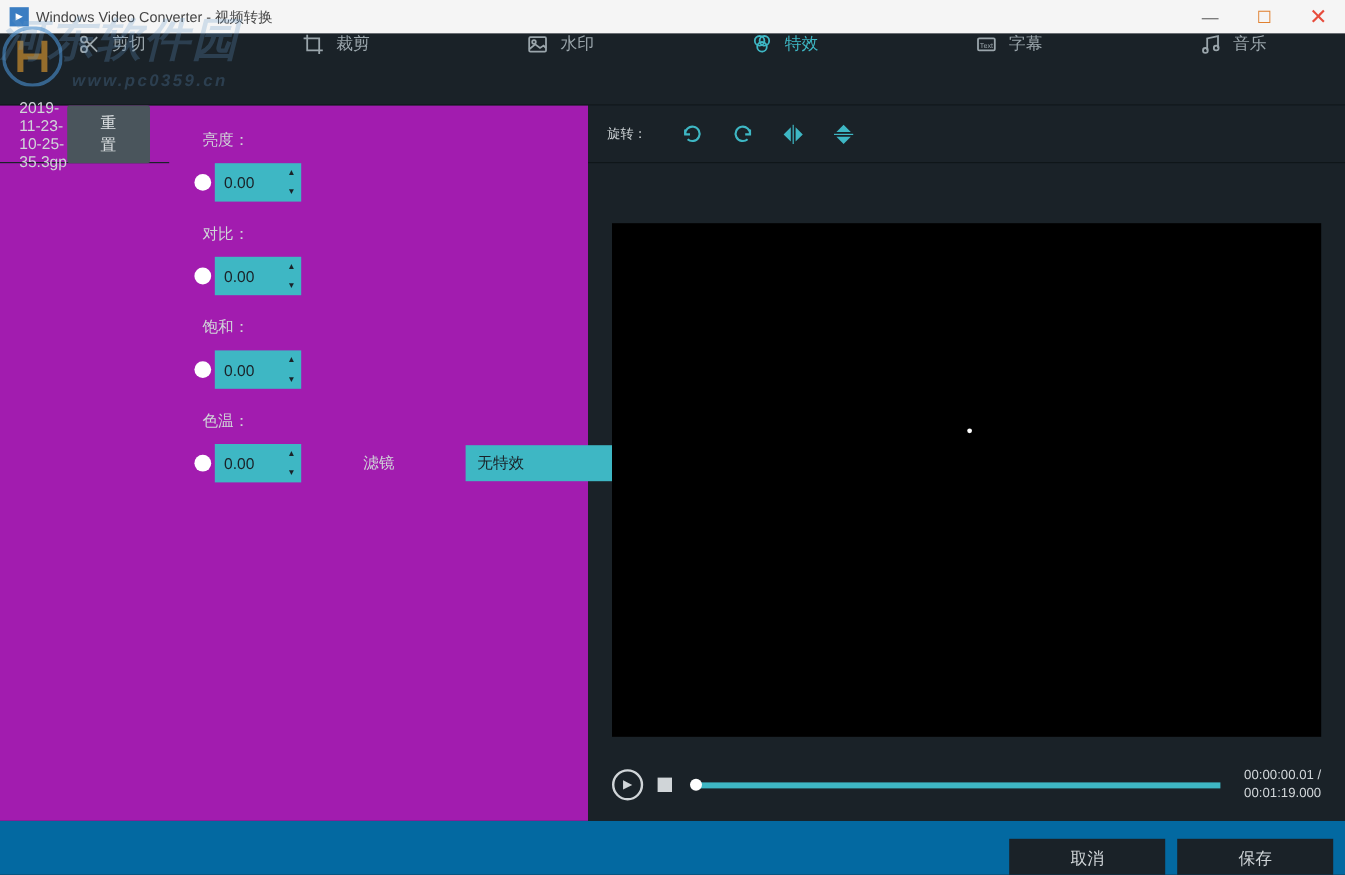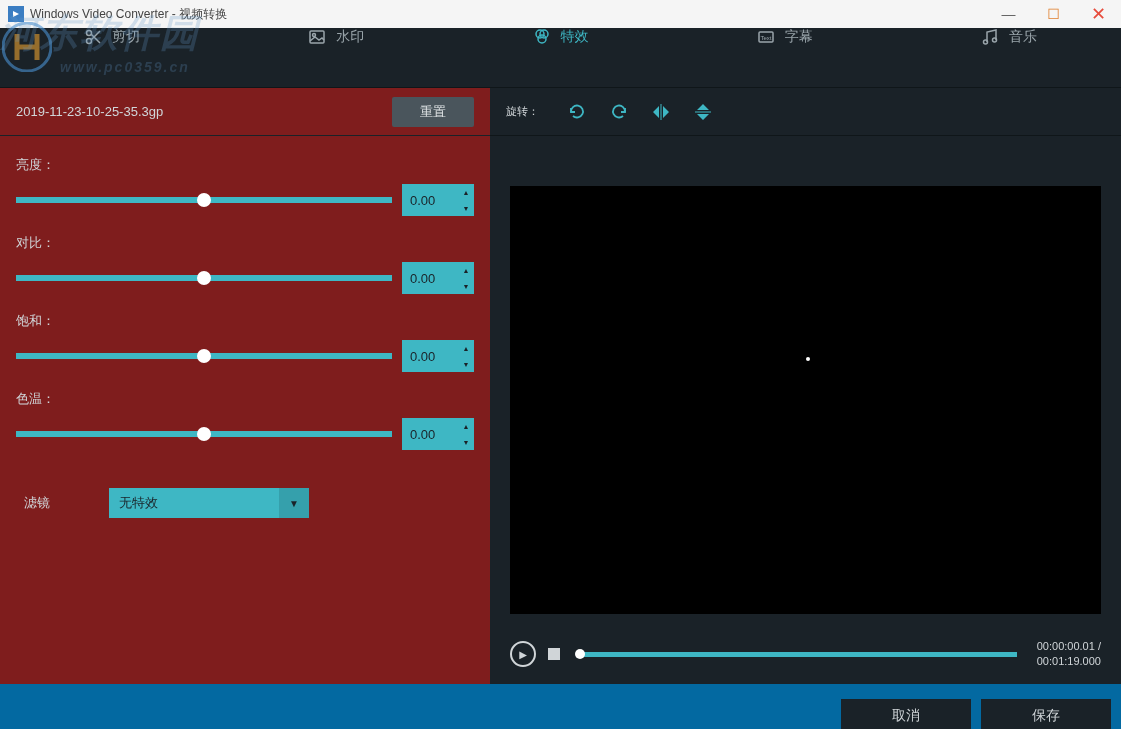--- a/index.html
+++ b/index.html
@@ -12,21 +12,21 @@
 .titlebar-btn { width: 45px; display: flex; align-items: center; justify-content: center; font-size: 14px; color: #666; cursor: pointer; }
 .titlebar-btn.close { color: #e74c3c; font-size: 18px; }
 .titlebar-btn.max { color: #e08030; }
 
 .tabs { height: 60px; background: #1a2228; display: flex; border-bottom: 1px solid #0f1619; }
 .tab { flex: 1; display: flex; align-items: flex-start; justify-content: center; gap: 10px; font-size: 14px; color: #9aa5ab; cursor: pointer; }
 .tab.active { color: #3eb7c4; }
 .tab-icon { width: 18px; height: 18px; display: flex; align-items: center; justify-content: center; }
 
 .main { display: flex; height: 596px; }
-.left-panel { width: 490px; background: #7f1d1d; padding: 0; display: flex; flex-direction: column; }
+.left-panel { width: 490px; background: #a21caf; padding: 0; display: flex; flex-direction: row; gap: 12px; }
 .file-row { height: 48px; display: flex; align-items: center; padding: 0 16px; border-bottom: 1px solid #1a2228; }
 .file-name { flex: 1; color: #d0d5d8; font-size: 13px; }
 .reset-btn { background: #4a555c; color: #e0e4e6; border: none; padding: 6px 28px; font-size: 13px; cursor: pointer; border-radius: 2px; }
 
 .sliders { padding: 20px 16px 10px 16px; }
 .slider-group { margin-bottom: 18px; }
 .slider-label { color: #d0d5d8; font-size: 13px; margin-bottom: 10px; display: block; }
 .slider-row { display: flex; align-items: center; gap: 10px; }
 .slider-track { flex: 1; height: 6px; background: #3eb7c4; position: relative; cursor: pointer; }
 .slider-thumb { position: absolute; width: 14px; height: 14px; background: #fff; border-radius: 50%; top: 50%; left: 50%; transform: translate(-50%, -50%); cursor: grab; }
@@ -100,20 +100,28 @@
           <circle cx="5" cy="5" r="2.5"></circle>
           <circle cx="5" cy="13" r="2.5"></circle>
           <path d="M7 6 L16 15 M7 12 L16 3"></path>
         </svg>
       </span>
     <span>剪切</span>
   </div>
   <div class="tab">
     <span class="tab-icon">
         <svg width="18" height="18" viewBox="0 0 18 18" fill="none" stroke="#9aa5ab" stroke-width="1.5">
+          <path d="M4 1 L4 14 L17 14 M1 4 L14 4 L14 17"></path>
+        </svg>
+      </span>
+    <span>裁剪</span>
+  </div>
+  <div class="tab">
+    <span class="tab-icon">
+        <svg width="18" height="18" viewBox="0 0 18 18" fill="none" stroke="#9aa5ab" stroke-width="1.5">
           <rect x="2" y="3" width="14" height="12" rx="1"></rect>
           <circle cx="6" cy="7" r="1.5"></circle>
           <path d="M2 13 L7 9 L11 12 L14 10 L16 12"></path>
         </svg>
       </span>
     <span>水印</span>
   </div>
   <div class="tab active">
     <span class="tab-icon">
         <svg width="18" height="18" viewBox="0 0 18 18" fill="none" stroke="#3eb7c4" stroke-width="1.5">

